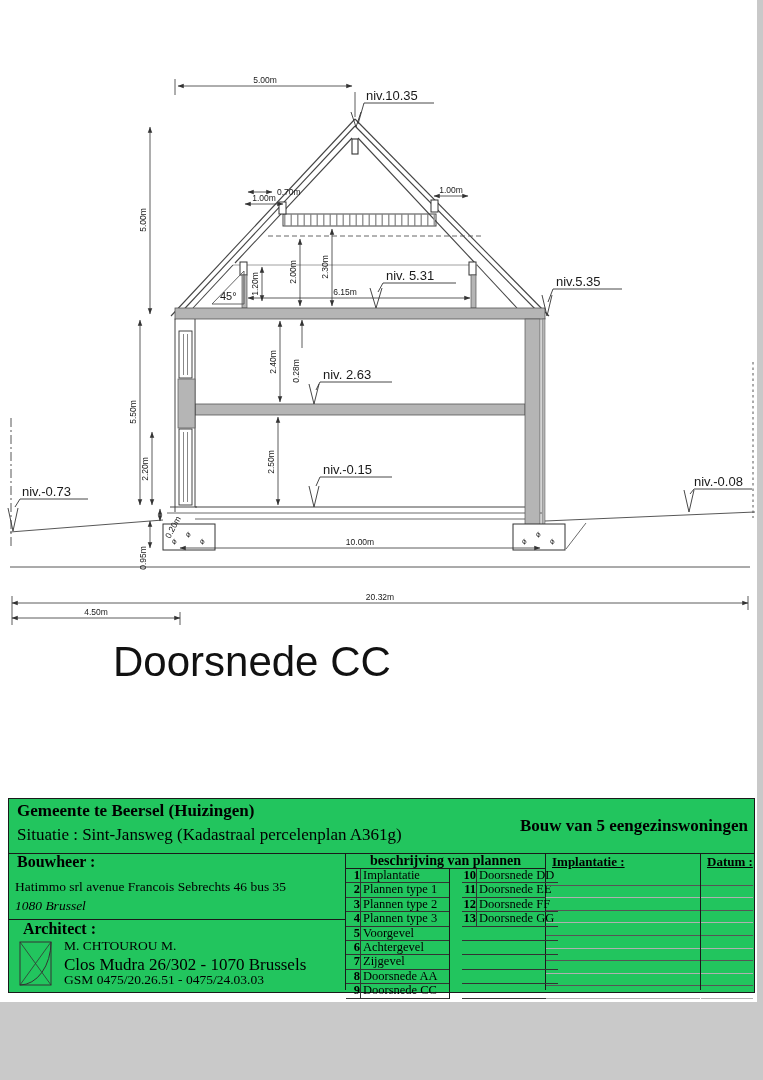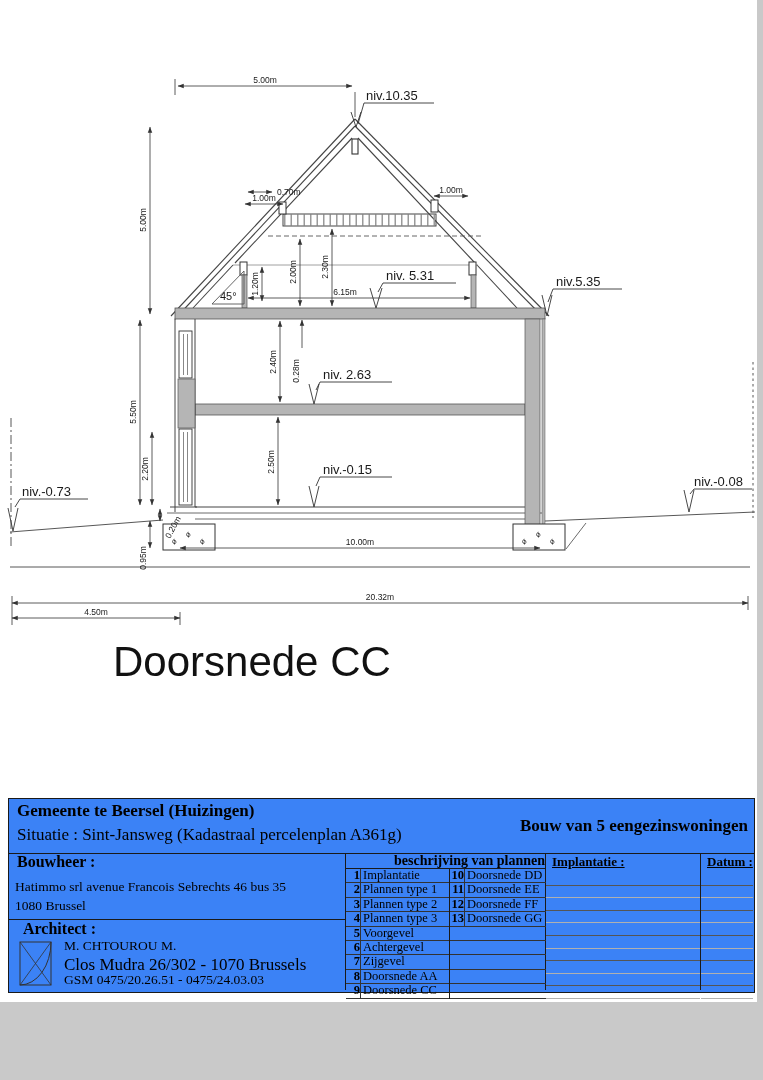--- a/index.html
+++ b/index.html
@@ -3,45 +3,45 @@
 <meta charset="utf-8">
 <style>
   html,body{margin:0;padding:0;background:#c9c9c9;}
   .viewport{position:relative;width:763px;height:1080px;overflow:hidden;background:#c9c9c9;
             font-family:"Liberation Serif",serif;}
   .sheet{position:absolute;left:0;top:0;width:757px;height:1002px;background:#ffffff;}
   .drawing{position:absolute;left:0;top:0;}
 
   
   .tblock{position:absolute;left:8px;top:798px;width:745px;height:193px;
-          border:1.6px solid #1a1a1a;background:#3b82f6;}
+          border:1.6px solid #1a1a1a;background:#22c55e;}
   .tb-row1{position:absolute;left:0;top:0;width:100%;height:54px;border-bottom:1.6px solid #1a1a1a;}
   .tb-muni{position:absolute;left:8px;top:2px;font-size:17px;font-weight:bold;white-space:nowrap;}
   .tb-situ{position:absolute;left:8px;top:26px;font-size:17px;font-weight:normal;white-space:nowrap;}
   .tb-proj{position:absolute;right:6px;top:17px;font-size:17px;font-weight:bold;white-space:nowrap;}
 
   .colA{position:absolute;left:0;top:54px;width:336px;height:137px;border-right:1.6px solid #1a1a1a;}
   .colB{position:absolute;left:337px;top:54px;width:199px;height:137px;border-right:1.6px solid #1a1a1a;}
   .colC{position:absolute;left:537px;top:54px;width:154px;height:137px;border-right:1.6px solid #1a1a1a;}
   .colD{position:absolute;left:692px;top:54px;width:52px;height:137px;}
 
   .bouwheer{position:absolute;left:8px;top:0px;font-size:16px;font-weight:bold;}
   .addr1{position:absolute;left:6px;top:26px;font-size:13.5px;}
-  .addr2{position:absolute;left:6px;top:45px;font-size:13.5px;}
+  .addr2{position:absolute;left:6px;top:45px;font-size:13.5px;font-style:italic;}
   .colA-div{position:absolute;left:0;top:66px;width:100%;border-top:1.3px solid #1a1a1a;}
   .architect{position:absolute;left:14px;top:67px;font-size:16px;font-weight:bold;}
   .arch-logo{position:absolute;left:10px;top:88px;}
   .arch1{position:absolute;left:55px;top:85px;font-size:13.5px;}
   .arch2{position:absolute;left:55px;top:102px;font-size:17px;}
   .arch3{position:absolute;left:55px;top:119px;font-size:13.5px;}
 
   .plans-hdr{position:absolute;left:0;top:0;width:100%;height:15px;font-size:14px;font-weight:bold;
-             text-align:right;border-bottom:1.3px solid #1a1a1a;line-height:15px;}
+             text-align:center;border-bottom:1.3px solid #1a1a1a;line-height:15px;}
   .plansL{position:absolute;left:0;top:16px;width:103px;}
-  .plansR{position:absolute;left:103px;top:16px;width:96px;border-left:1.1px solid #1a1a1a;}
+  .plansR{position:absolute;left:103px;top:16px;width:96px;border-left:1.1px solid #1a1a1a;padding-left:12px;}
   .prow{position:relative;height:13.4px;border-bottom:1px solid #333;font-size:12.5px;line-height:13px;
         white-space:nowrap;overflow:hidden;}
   .pnum{display:inline-block;width:14px;text-align:right;font-weight:bold;border-right:1px solid #333;
         height:100%;}
   .plab{padding-left:2px;}
 
   .mod-hdr{position:absolute;left:6px;top:1px;font-size:13px;font-weight:bold;text-decoration:underline;}
   .dat-hdr{position:absolute;left:6px;top:1px;font-size:13px;font-weight:bold;text-decoration:underline;}
   .rules{position:absolute;left:0;top:20px;width:100%;}
   .rrow{height:11.6px;}

